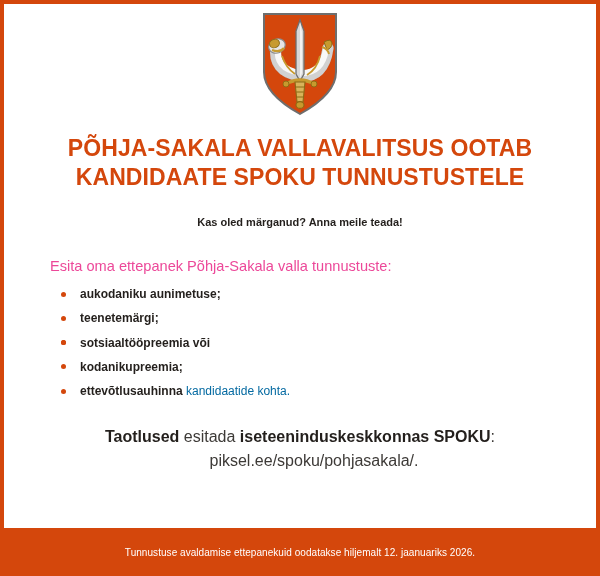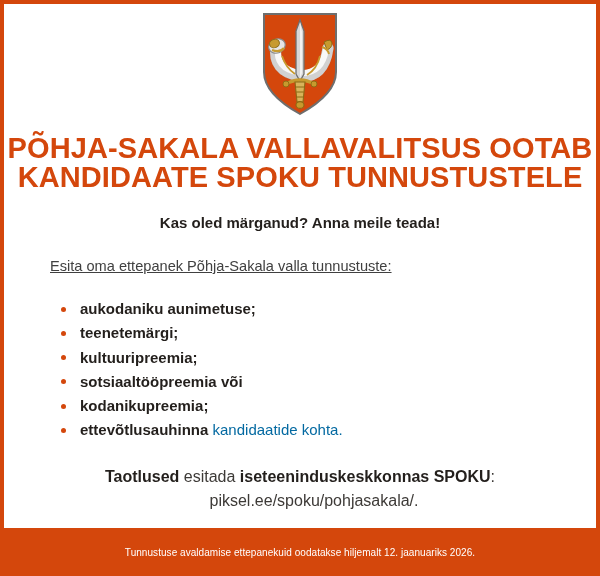--- a/index.html
+++ b/index.html
@@ -30,60 +30,59 @@
   .crest {
     display: block;
   }
 
   
   .title {
     margin: 18px 0 0 0;
     text-align: center;
     color: #d4470c;
     font-weight: bold;
-    font-size: 29px;
+    font-size: 23px;
     line-height: 29px;
     letter-spacing: 0.1px;
   }
   .title .line {
     display: block;
   }
 
   
   .subtitle {
     margin: 19px 0 0 0;
     text-align: center;
     color: #231f1c;
     font-weight: bold;
-    font-size: 15px;
+    font-size: 11px;
     line-height: 23px;
   }
 
   
   .body-block {
     margin-top: 22px;
     padding-left: 46px;
     padding-right: 30px;
   }
   .intro {
-    color: #404040;
+    color: #ec4899;
     font-size: 14.6px;
     line-height: 20px;
-    margin: 0 0 21px 0;
-    text-decoration: underline;
+    margin: 0 0 6px 0;
   }
   ul.award-list {
     list-style: none;
     margin: 0;
     padding: 0;
   }
   ul.award-list li {
     position: relative;
     padding-left: 30px;
-    font-size: 15px;
+    font-size: 12px;
     line-height: 24.3px;
     color: #231f1c;
     font-weight: bold;
   }
   ul.award-list li .dot {
     position: absolute;
     left: 11px;
     top: 9.5px;
     width: 5px;
     height: 5px;
@@ -205,21 +204,21 @@
       <li>
         <span class="dot"></span>
         <span>aukodaniku aunimetuse;</span><span class="tail"></span>
       </li>
       <li>
         <span class="dot"></span>
         <span>teenetemärgi;</span><span class="tail"></span>
       </li>
       <li>
         <span class="dot"></span>
-        <span>kultuuripreemia;</span><span class="tail"></span>
+        <span class="tail"></span>
       </li>
       <li>
         <span class="dot"></span>
         <span>sotsiaaltööpreemia või</span><span class="tail"></span>
       </li>
       <li>
         <span class="dot"></span>
         <span>kodanikupreemia;</span><span class="tail"></span>
       </li>
       <li>

